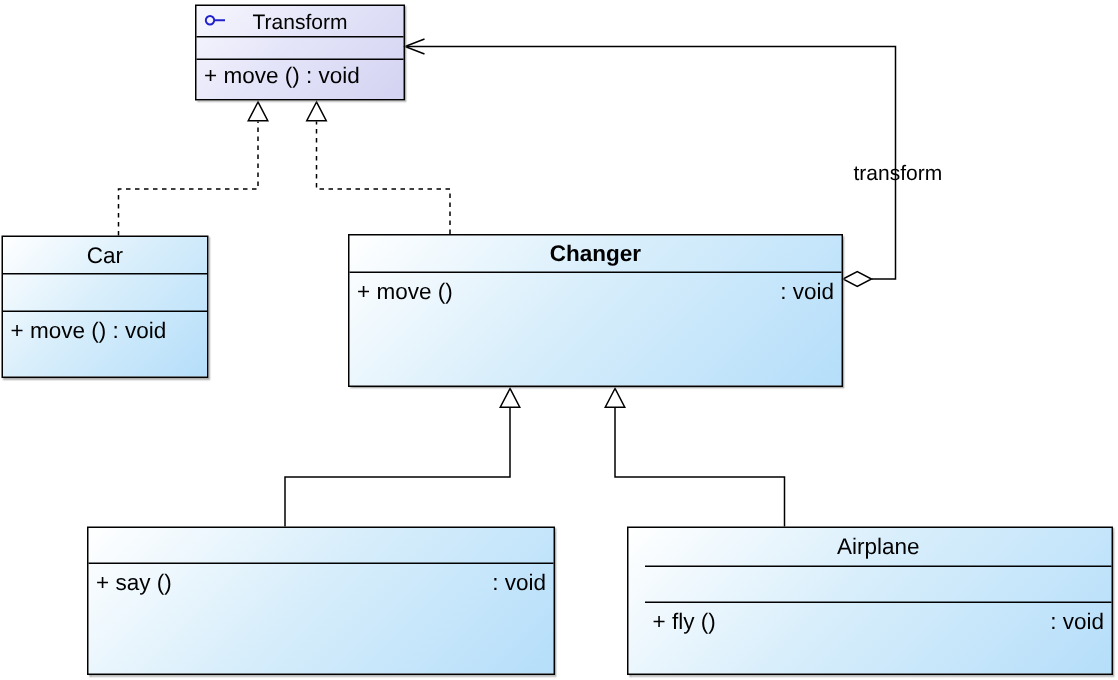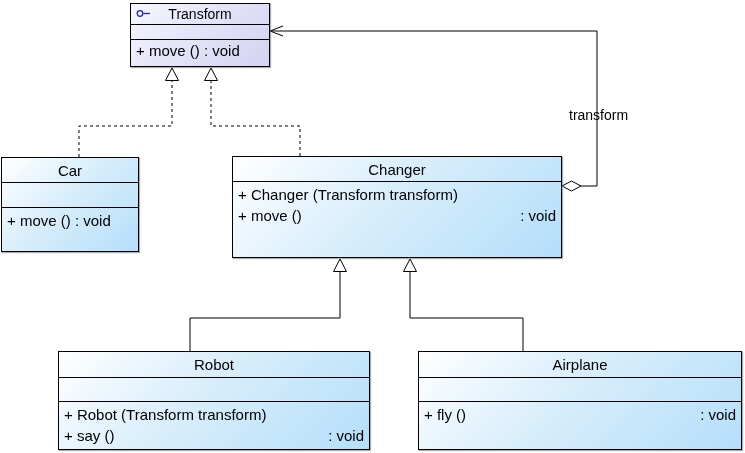--- a/index.html
+++ b/index.html
@@ -97,53 +97,42 @@
     <div class="attrs" style="height:25px;"></div>
     <div class="methods">
       <div class="row">
         <span>+ move () : void</span>
         <span></span>
       </div>
     </div>
   </div>
 
   <div class="uml-class" style="left:232px; top:156px; width:330px; height:102px;">
-    <div class="hdr" style="height:24px;">
+    <div class="hdr" style="height:24px;font-weight:bold;">
       <span>Changer</span>
     </div>
     <div class="methods">
-      <div class="row">
-        <span>+ Changer (Transform transform)</span>
-        <span></span>
-      </div>
       <div class="row">
         <span>+ move ()</span>
         <span>: void</span>
       </div>
     </div>
   </div>
 
   <div class="uml-class" style="left:58px; top:351px; width:312px; height:99px;">
-    <div class="hdr" style="height:25px;">
-      <span>Robot</span>
-    </div>
     <div class="attrs" style="height:24px;"></div>
     <div class="methods">
-      <div class="row">
-        <span>+ Robot (Transform transform)</span>
-        <span></span>
-      </div>
       <div class="row">
         <span>+ say ()</span>
         <span>: void</span>
       </div>
     </div>
   </div>
 
-  <div class="uml-class" style="left:418px; top:351px; width:324px; height:99px;">
+  <div class="uml-class" style="left:418px; top:351px; width:324px; height:99px;padding-left:11px;">
     <div class="hdr" style="height:25px;">
       <span>Airplane</span>
     </div>
     <div class="attrs" style="height:24px;"></div>
     <div class="methods">
       <div class="row">
         <span>+ fly ()</span>
         <span>: void</span>
       </div>
     </div>

